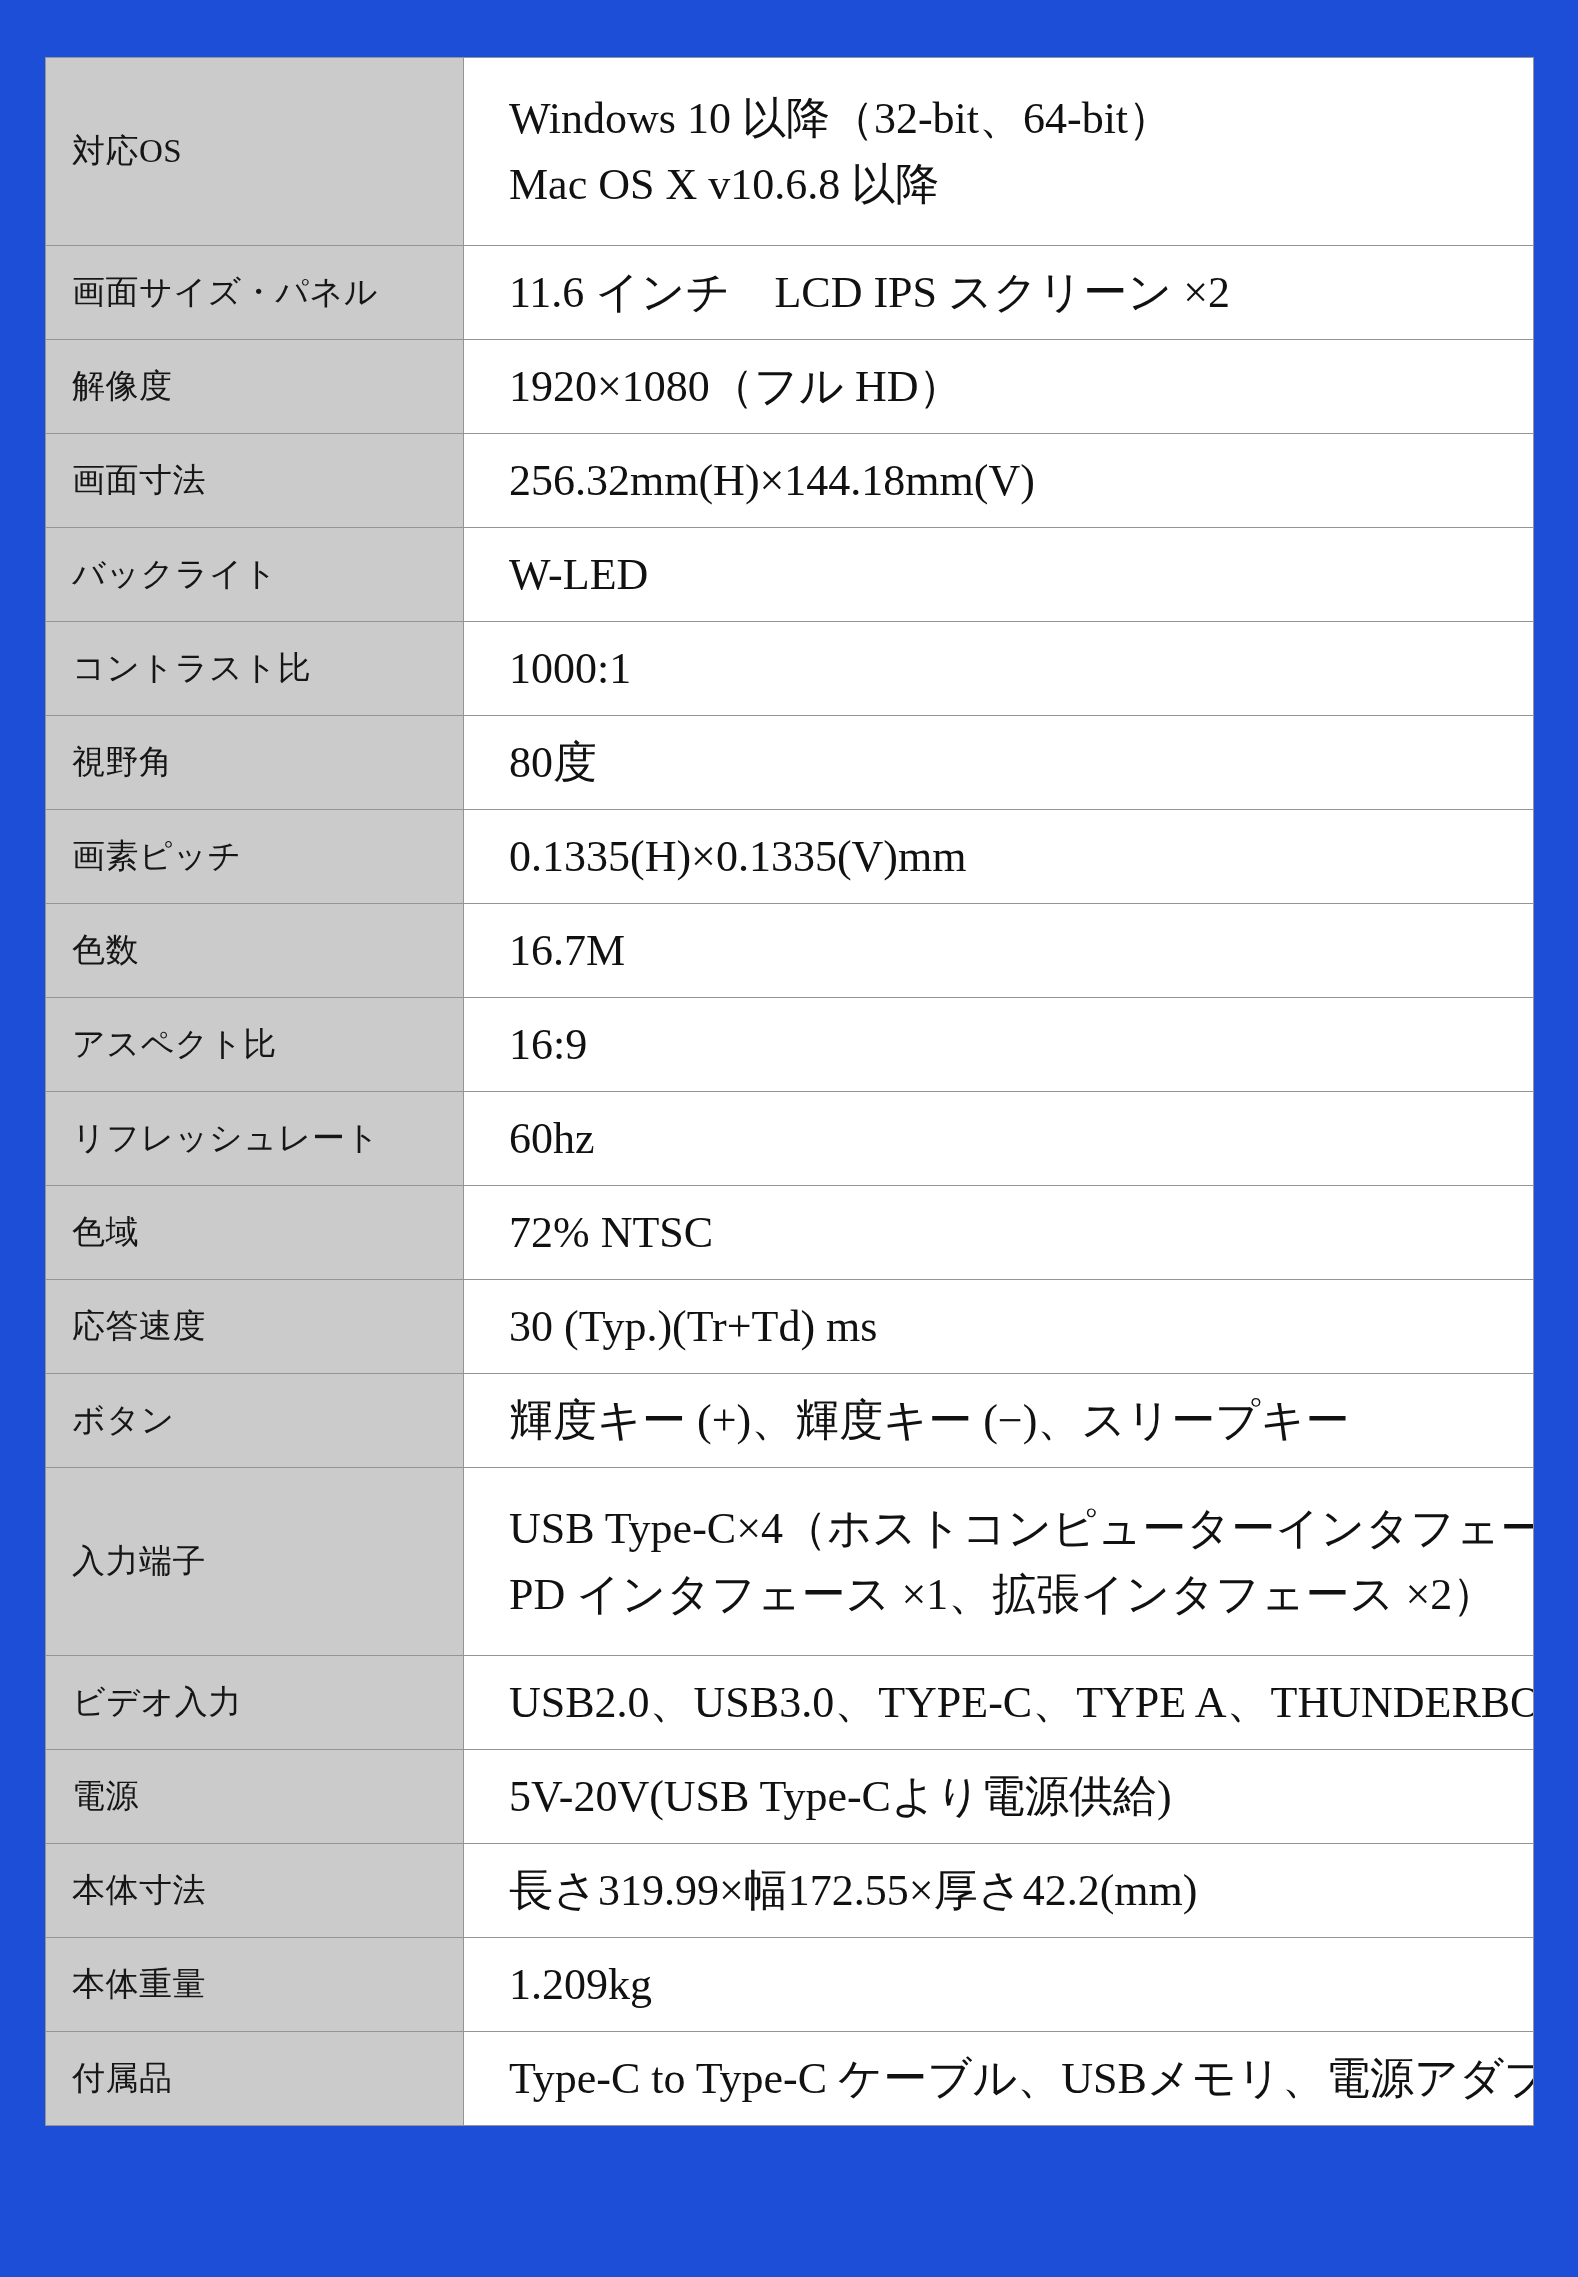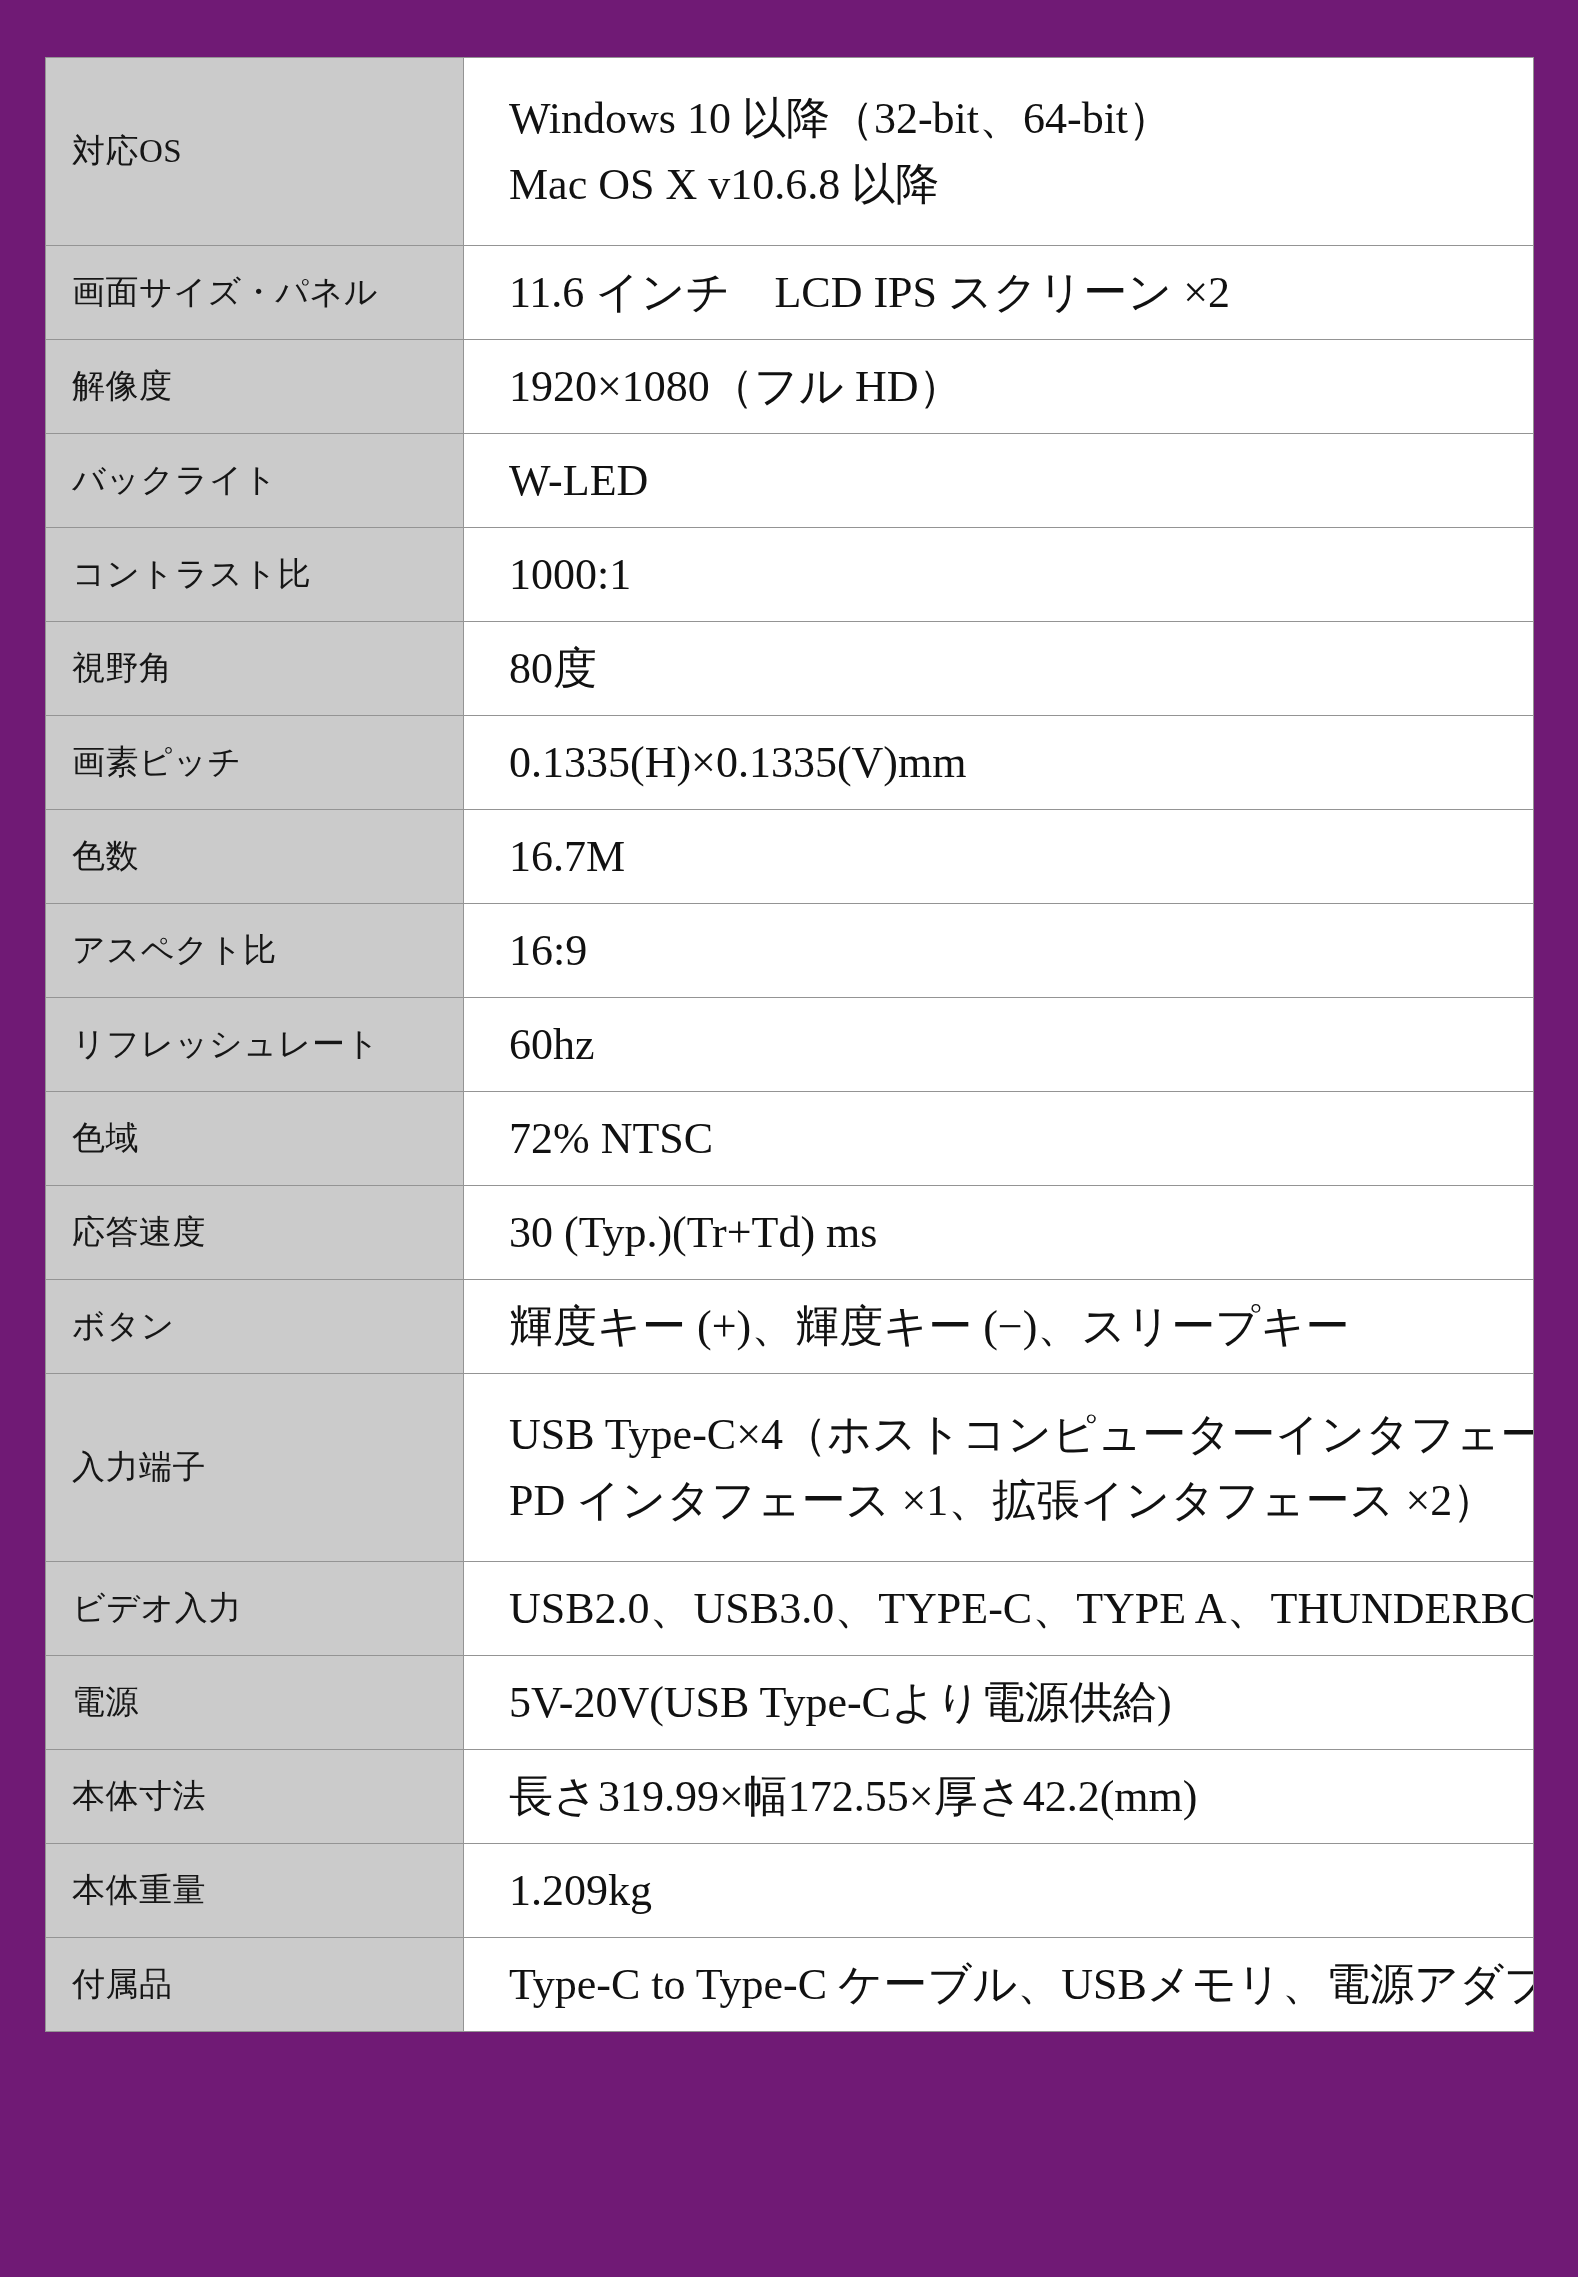--- a/index.html
+++ b/index.html
@@ -7,21 +7,21 @@
     padding: 0;
     background: #ffffff;
     width: 1578px;
     height: 2277px;
     font-family: "Liberation Serif", "DejaVu Serif", serif;
   }
   .page {
     position: relative;
     width: 1578px;
     height: 2277px;
-    background: #701a75;
+    background: #1d4ed8;
     overflow: hidden;
   }
   table.spec-table {
     position: absolute;
     left: 45px;
     top: 57px;
     width: 1489px;
     border-collapse: collapse;
     table-layout: fixed;
   }
@@ -68,20 +68,26 @@
         <tr class="row-normal">
           <td class="label-cell">画面サイズ・パネル</td>
           <td class="value-cell">
             <div class="line">11.6 インチ　LCD IPS スクリーン ×2</div>
           </td>
         </tr>
         <tr class="row-normal">
           <td class="label-cell">解像度</td>
           <td class="value-cell">
             <div class="line">1920×1080（フル HD）</div>
+          </td>
+        </tr>
+        <tr class="row-normal">
+          <td class="label-cell">画面寸法</td>
+          <td class="value-cell">
+            <div class="line">256.32mm(H)×144.18mm(V)</div>
           </td>
         </tr>
         <tr class="row-normal">
           <td class="label-cell">バックライト</td>
           <td class="value-cell">
             <div class="line">W-LED</div>
           </td>
         </tr>
         <tr class="row-normal">
           <td class="label-cell">コントラスト比</td>

